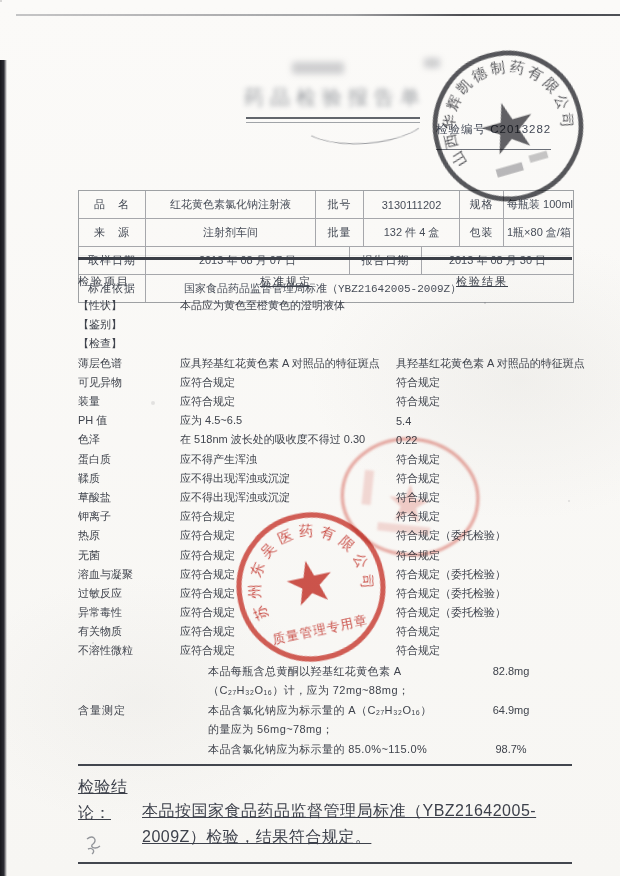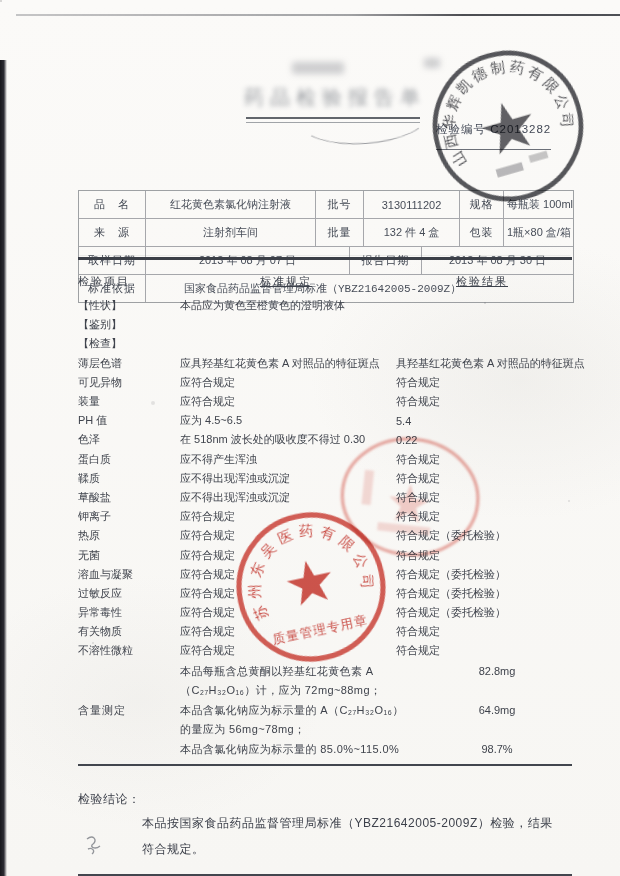--- a/index.html
+++ b/index.html
@@ -57,28 +57,28 @@
 
   
   .check{position:absolute;left:78px;top:266px;width:494px;font-size:11px;color:#3f434c;}
   .chead{display:grid;grid-template-columns:102px 212px 180px;height:30px;align-items:center;
     letter-spacing:2px;color:#3c414b;}
   .chead .hc{text-align:center;text-decoration:underline;}
   .crow{display:grid;grid-template-columns:102px 212px 180px;height:19.2px;align-items:center;white-space:nowrap;}
   .crow .res{padding-left:4px;}
   .assay{display:grid;grid-template-columns:102px 1fr;margin-top:1px;}
   .assay-label{align-self:center;letter-spacing:1px;}
-  .entry{display:grid;grid-template-columns:232px 1fr;margin-bottom:1px;}
+  .entry{display:grid;grid-template-columns:232px 1fr;margin-bottom:1px;margin-left:28px;}
   .entry .std{line-height:19px;letter-spacing:.4px;}
   .entry .res{padding-left:10px;line-height:19px;text-align:center;}
 
   
   .conclusion{position:absolute;left:78px;top:764px;width:494px;
     border-top:2.5px solid #42464e;border-bottom:2.5px solid #42464e;
-    padding:20px 0 12px;font-size:12px;line-height:26px;filter:blur(.2px);color:#3d414b;}
+    padding:8px 0 12px;font-size:16px;line-height:26px;filter:blur(.2px);color:#3d414b;text-decoration:underline;}
   .conclusion .wrap{display:flex;}
   .conclusion .lab{width:64px;flex:none;letter-spacing:.5px;}
   .conclusion .txt{flex:1;padding-right:16px;letter-spacing:.5px;margin-top:24px;}
 
   
   .stamp{position:absolute;mix-blend-mode:multiply;}
   .stamp-black{left:430px;top:48px;width:156px;height:156px;transform:rotate(-16deg);opacity:.9;filter:blur(.35px);}
   .stamp-red{left:231px;top:510px;width:160px;height:154px;transform:rotate(-12deg);opacity:.95;filter:blur(.3px);}
   .stamp-red-faint{left:334px;top:432px;width:152px;height:132px;transform:rotate(6deg);opacity:.5;filter:blur(1.1px);}
   .stamp svg{width:100%;height:100%;display:block;}

